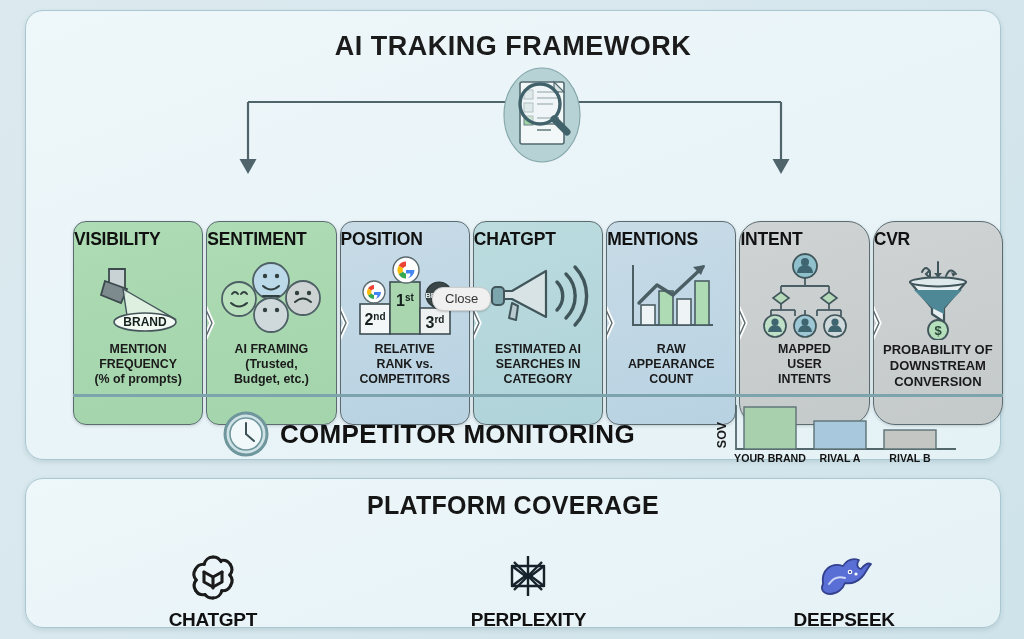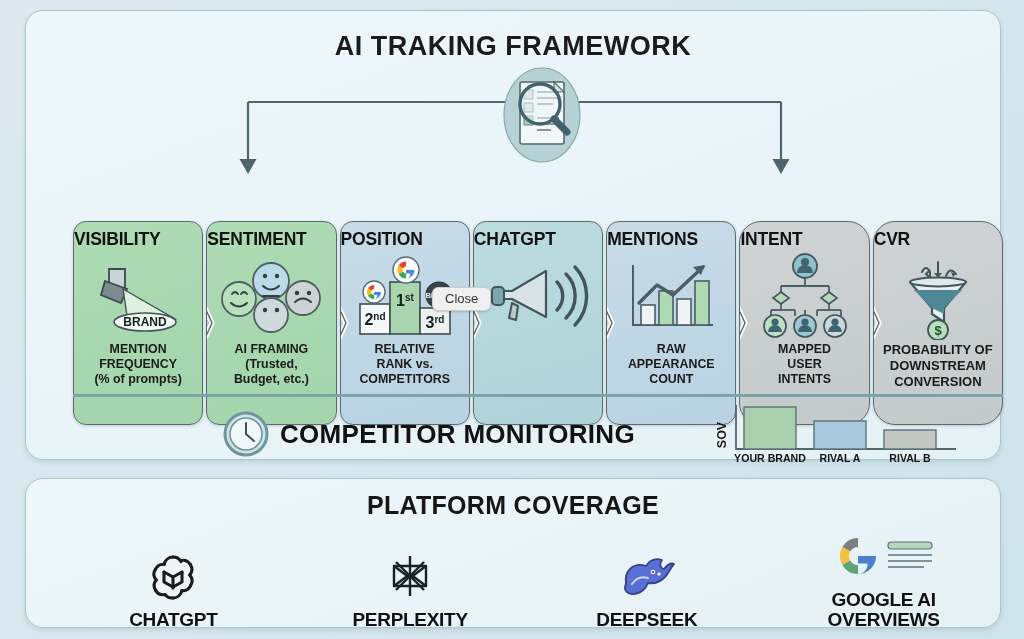--- a/index.html
+++ b/index.html
@@ -114,21 +114,21 @@
   .platform-label{
     margin-top:8px; font-size:19px; font-weight:bold; color:#111;
     text-align:center; line-height:1.08; letter-spacing:-.3px;
   }
 
   
   #close-tooltip{
     position:absolute; left:432px; top:287px;
     padding:3px 12px 4px;
     background:#f0f0f0; border:1px solid #cdcdcd;
-    font-size:13px; color:#333; border-radius:6px;
+    font-size:13px; color:#333; border-radius:11px;
     box-shadow:0 1px 2px rgba(0,0,0,.18);
     z-index:40;
   }
 </style>
 </head>
 <body>
 
 <div class="panel" id="framework-panel">
 
   <div class="fw-title">AI TRAKING FRAMEWORK</div>
@@ -264,20 +264,21 @@
           <path d="M18 38 h12 l34 -20 v46 l-34 -18 h-12 z" fill="#d7e3e5" stroke="#41565b" stroke-width="2.2" stroke-linejoin="round"></path>
           <rect x="10" y="34" width="12" height="18" rx="4" fill="#7da5ad" stroke="#41565b" stroke-width="2"></rect>
           <path d="M30 50 l6 3 -2 14 -7 -2 z" fill="#b9cbce" stroke="#41565b" stroke-width="2" stroke-linejoin="round"></path>
           <g fill="none" stroke="#41565b" stroke-width="3.4" stroke-linecap="round">
             <path d="M75 29 a20 20 0 0 1 0 28"></path>
             <path d="M84 21 a31 31 0 0 1 0 44"></path>
             <path d="M93 14 a42 42 0 0 1 0 58"></path>
           </g>
         </svg>
       </div>
+      <div class="pillar-desc">ESTIMATED AI<br>SEARCHES IN<br>CATEGORY</div>
     </div>
 
     <div class="pillar blue">
       <svg class="notch" viewBox="0 0 22 62">
         <path d="M2 0 L16 31 L2 62" fill="none" stroke="#ffffff" stroke-width="5"></path>
         <path d="M2 0 L16 31 L2 62" fill="none" stroke="#5b6b70" stroke-width="1.4"></path>
       </svg>
       <div class="pillar-title">MENTIONS</div>
       <div class="pillar-art">
         <svg width="108" height="86" viewBox="0 0 108 86">
@@ -454,36 +455,17 @@
           <path d="M8 34 C6 20 16 12 28 16 C32 10 38 8 44 10 C41 14 42 18 46 19 C50 14 54 13 56 14 C52 18 51 23 47 27 C42 32 36 34 30 33 C28 39 22 44 15 44 C9 44 5 40 8 34 Z" fill="#5a6fd6" stroke="#33418f" stroke-width="1.8" stroke-linejoin="round"></path>
           <path d="M14 34 C18 28 24 26 30 28" fill="none" stroke="#cdd6f5" stroke-width="2" stroke-linecap="round"></path>
           <circle cx="35" cy="22" r="2.3" fill="#ffffff"></circle>
             <circle cx="35" cy="22" r="1.1" fill="#2a3570"></circle>
           <circle cx="41" cy="24" r="1.6" fill="#ffffff"></circle>
         </svg>
       </div>
       <div class="platform-label">DEEPSEEK</div>
     </div>
 
-    <div class="platform">
-      <div class="platform-art">
-        <svg width="104" height="52" viewBox="0 0 104 52">
-          <g>
-            <path d="M26 8 a18 18 0 0 0 -15.6 9 l7.8 4.5 a9 9 0 0 1 7.8 -4.5z" fill="#7f7f7f"></path>
-            <path d="M10.4 17 a18 18 0 0 0 0 18 l7.8 -4.5 a9 9 0 0 1 0 -9z" fill="#f3c244"></path>
-            <path d="M10.4 35 a18 18 0 0 0 15.6 9 v-9 a9 9 0 0 1 -7.8 -4.5z" fill="#5fa472"></path>
-            <path d="M26 44 a18 18 0 0 0 18 -18 h-18 v7.6 h9.4 a9.4 9.4 0 0 1 -9.4 10.4z" fill="#4e7ed2"></path>
-          </g>
-          <rect x="56" y="12" width="44" height="7" rx="3.5" fill="#b6d7bb" stroke="#5d7276" stroke-width="1.2"></rect>
-          <g stroke="#5d7276" stroke-width="1.7">
-            <path d="M56 25 H100"></path>
-              <path d="M56 31 H100"></path>
-              <path d="M56 37 H92"></path>
-          </g>
-        </svg>
-      </div>
-      <div class="platform-label">GOOGLE AI<br>OVERVIEWS</div>
-    </div>
 
   </div>
 </div>
 
 <div id="close-tooltip">Close</div>
 
 </body></html>

